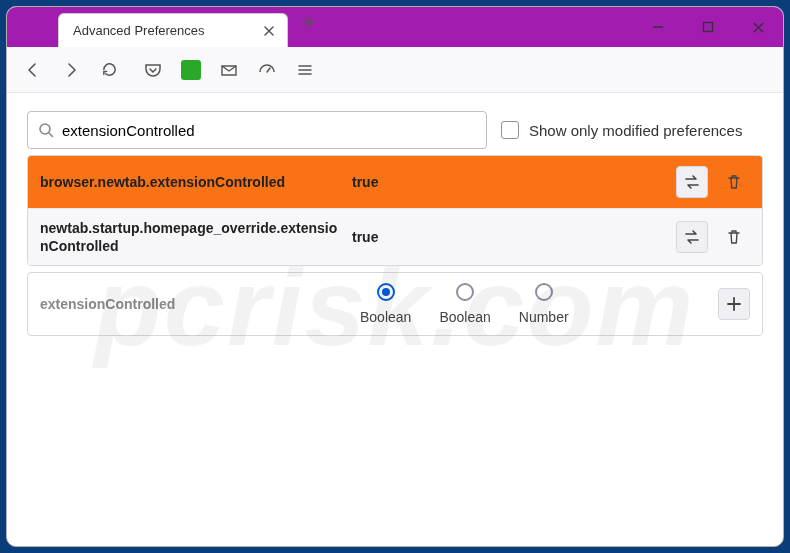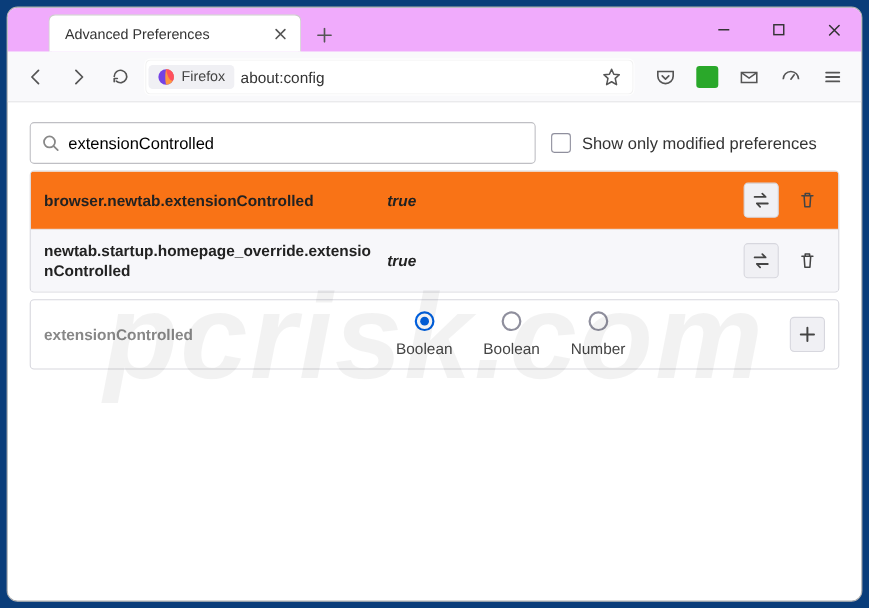--- a/index.html
+++ b/index.html
@@ -13,24 +13,24 @@
     background: #fff;
     border: 1px solid #b0b0b0;
     border-radius: 10px;
     width: 100%; height: 100%;
     overflow: hidden;
     display: flex; flex-direction: column;
     position: relative;
   }
   
   .tabstrip {
-    display: flex; align-items: flex-end;
-    background: #f0abfc;
+    display: flex; align-items: flex-start;
+    background: #a21caf;
     height: 40px;
-    padding-left: 37px;
+    padding-left: 51px;
   }
   .tab {
     display: flex; align-items: center;
     background: #fff;
     border: 1px solid #ccc;
     border-bottom: none;
     border-radius: 6px 6px 0 0;
     height: 34px;
     margin-top: 6px;
     padding: 0 10px 0 14px;
@@ -95,21 +95,21 @@
     display:flex; align-items:center;
     border-bottom:1px solid #e7e7ec;
     padding:10px 12px;
     font-size:14px;
     gap:12px;
   }
   .pref-row:last-child { border-bottom:none; }
   .pref-row.modified { font-weight:700; background:#f97316; }
   .pref-row.modified .pref-value { font-weight:700; }
   .pref-name { width:300px; color:#222; line-height:1.3; word-break:break-word; }
-  .pref-value { flex:0 0 60px; color:#222;font-style:italic; }
+  .pref-value { flex:0 0 60px; color:#222; }
   .row-actions { margin-left:auto; display:flex; gap:10px; }
   .icon-btn {
     width:32px; height:32px; display:flex; align-items:center; justify-content:center;
     border:1px solid #d7d7de; background:#f0f0f4; border-radius:4px; color:#444;
   }
   
   .addrow {
     display:flex; align-items:center;
     border:1px solid #d7d7de; border-radius:4px;
     padding:10px 12px;
@@ -183,38 +183,20 @@
     <div class="nav-btn">
       <svg width="18" height="18" viewBox="0 0 18 18">
           <path d="M7 3 L13 9 L7 15" fill="none" stroke="currentColor" stroke-width="1.6" stroke-linecap="round" stroke-linejoin="round"></path>
         </svg>
     </div>
     <div class="nav-btn">
       <svg width="17" height="17" viewBox="0 0 18 18">
           <path d="M3 9a6 6 0 1 1 2 4.5" fill="none" stroke="currentColor" stroke-width="1.6" stroke-linecap="round"></path>
           <path d="M3 14v-3h3" fill="none" stroke="currentColor" stroke-width="1.6" stroke-linecap="round" stroke-linejoin="round"></path>
         </svg>
-    </div>
-    <div class="urlbar">
-      <div class="identity">
-        <span>
-          <svg width="16" height="16" viewBox="0 0 16 16">
-              <circle cx="8" cy="8" r="7" fill="#7542e5"></circle>
-              <path d="M8 1c4 0 7 3 7 7 0 4-3 7-7 7-1-3-1-11 0-14z" fill="#ff9640"></path>
-              <path d="M8 1c4 0 7 3 7 7 0 1.2-.3 2.3-.8 3.3C12 12 9 8 8 1z" fill="#ff4f5e"></path>
-            </svg>
-        </span>
-        <span>Firefox</span>
-      </div>
-      <span class="urltext">about:config</span>
-      <span class="url-star">
-        <svg width="18" height="18" viewBox="0 0 18 18">
-            <path d="M9 2l2 4.5 5 .5-3.7 3.3L13.5 16 9 13.3 4.5 16l1.2-5.7L2 6.9l5-.4L9 2z" fill="none" stroke="currentColor" stroke-width="1.4" stroke-linejoin="round"></path>
-          </svg>
-      </span>
     </div>
     <div class="tool-icons">
       <div class="nav-btn">
         <svg width="18" height="18" viewBox="0 0 18 18">
             <path d="M2 4h14v4a7 7 0 0 1-14 0V4z" fill="none" stroke="currentColor" stroke-width="1.5"></path>
             <path d="M6 8l3 3 3-3" fill="none" stroke="currentColor" stroke-width="1.5" stroke-linecap="round" stroke-linejoin="round"></path>
           </svg>
       </div>
       <div class="nav-btn">
         <div class="green-icon"></div>

